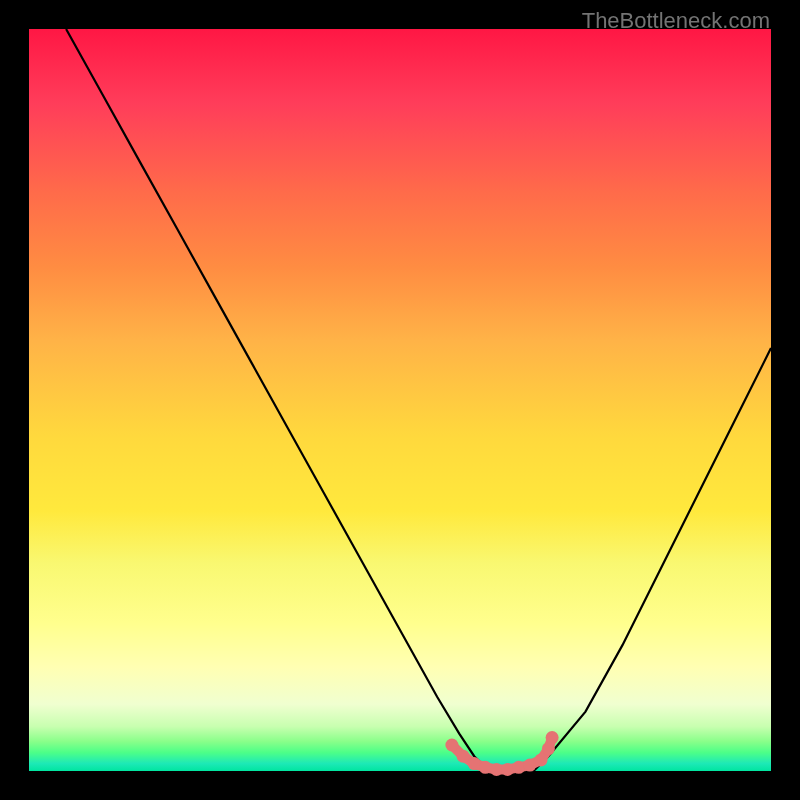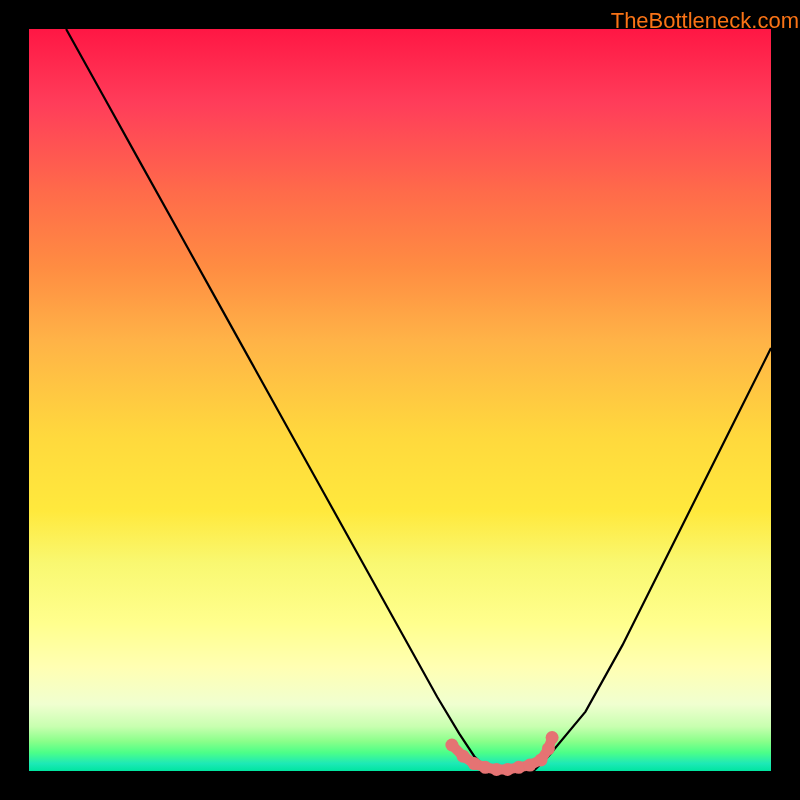--- a/index.html
+++ b/index.html
@@ -13,22 +13,22 @@
   }
   .container {
     position: relative;
     width: 800px;
     height: 800px;
     background: #000;
   }
   .watermark {
     position: absolute;
     top: 8px;
-    right: 1px;
-    color: #f97316;
+    right: 30px;
+    color: #737373;
     font-size: 22px;
     font-weight: 500;
     z-index: 10;
   }
   .plot-area {
     position: absolute;
     left: 29px;
     top: 29px;
     width: 742px;
     height: 742px;

